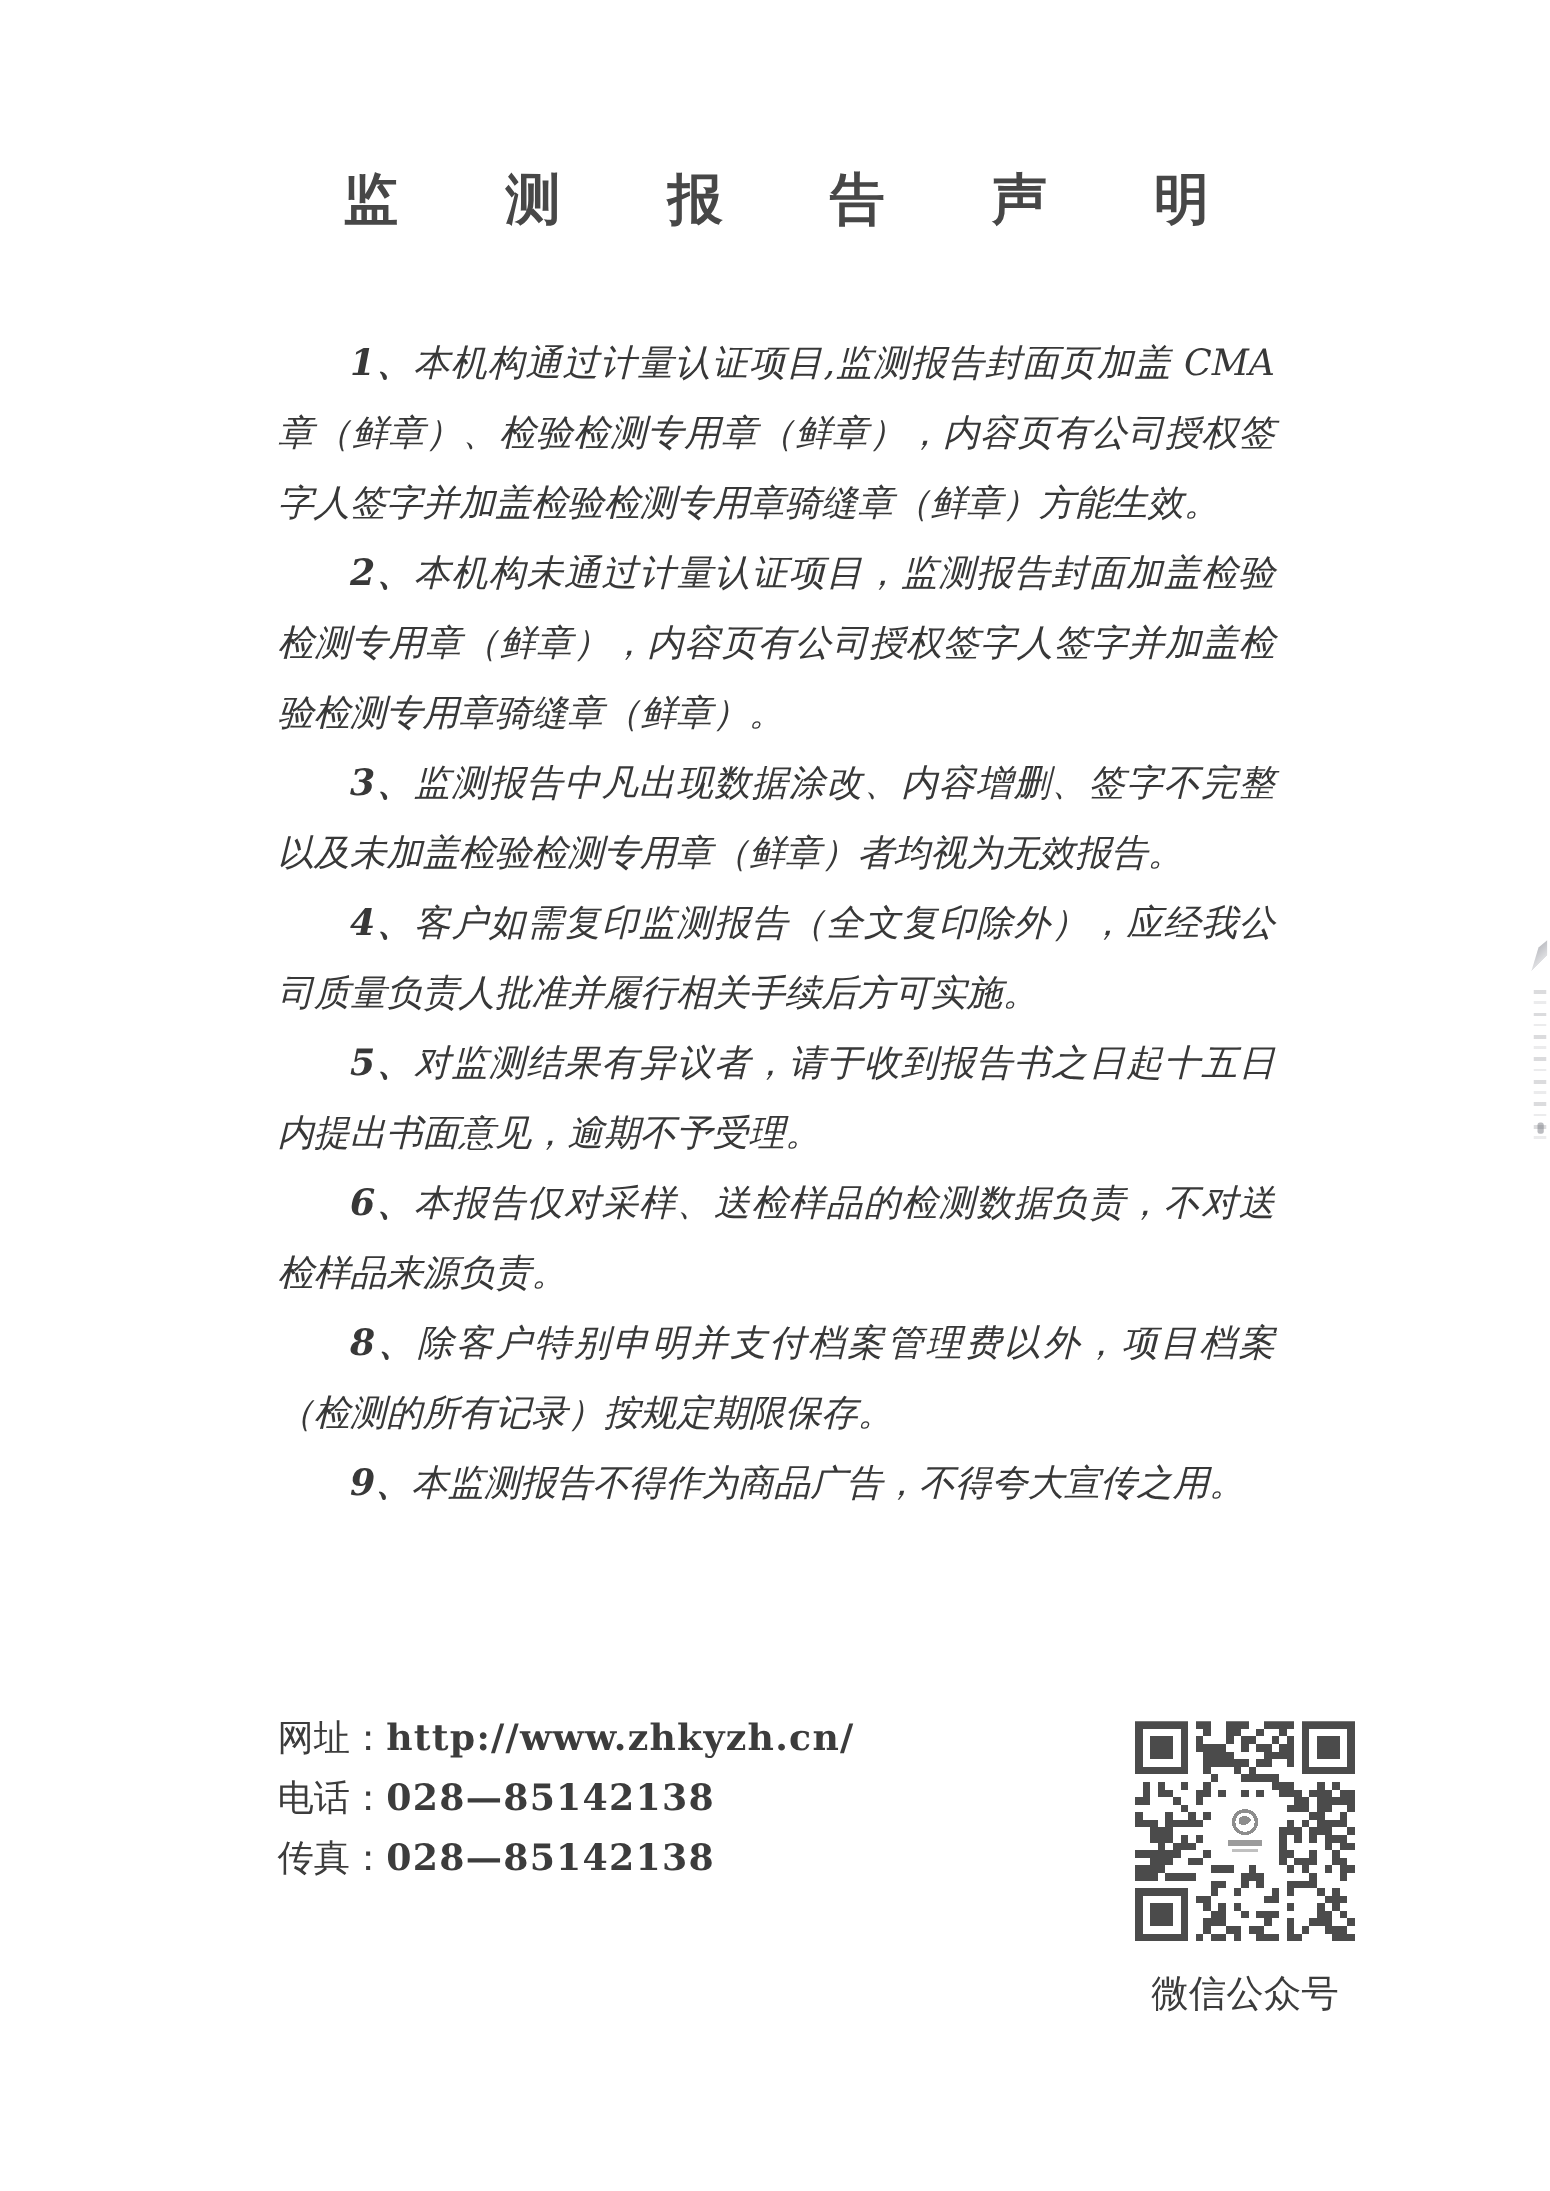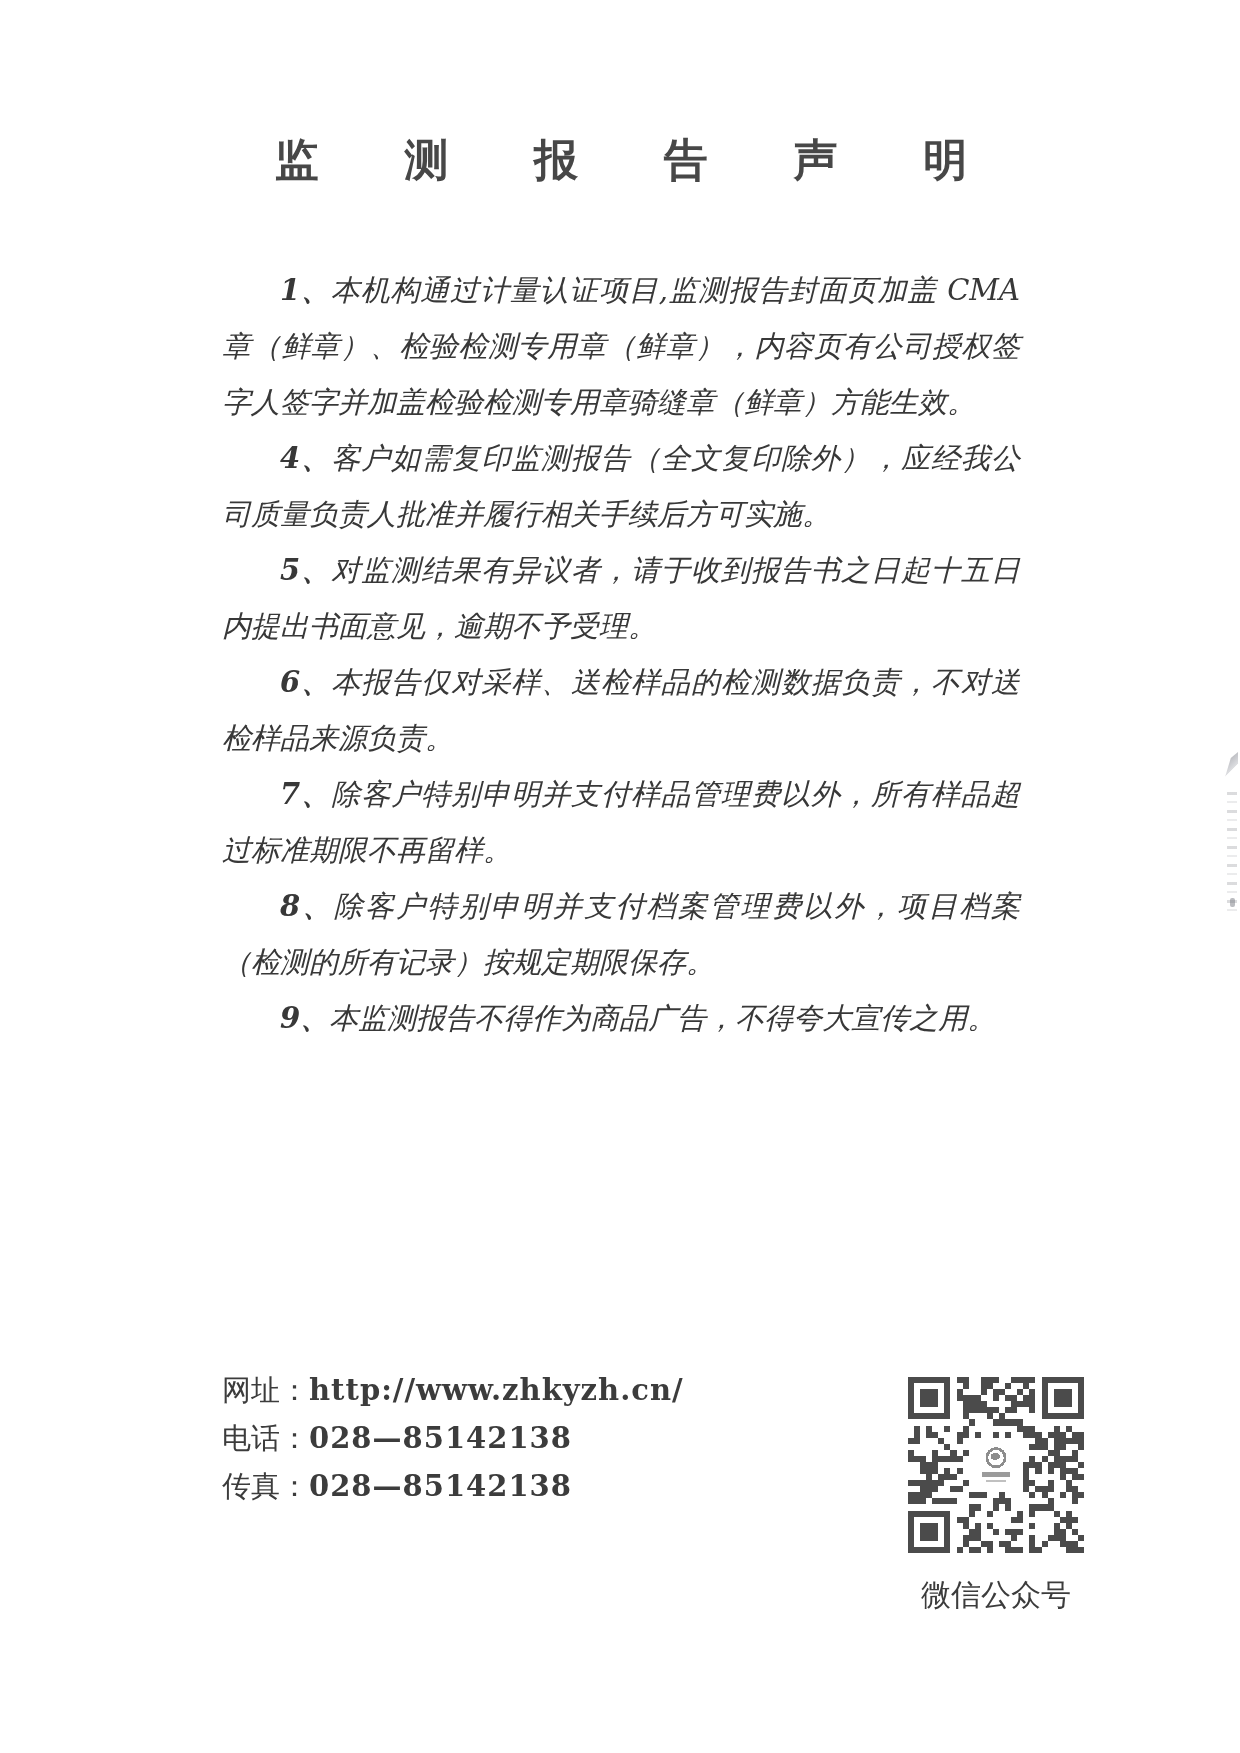--- a/index.html
+++ b/index.html
@@ -113,24 +113,25 @@
 </head>
 <body>
 
 <div class="page">
 
   <div class="content">
     <h1 class="title">监 测 报 告 声 明</h1>
 
     <div class="body-text">
       <p><b class="num">1、</b><span>本机构通过计量认证项目,监测报告封面页加盖 CMA 章（鲜章）、检验检测专用章（鲜章），内容页有公司授权签字人签字并加盖检验检测专用章骑缝章（鲜章）方能生效。</span></p>
+      <p><b class="num">2、</b><span>本机构未通过计量认证项目，监测报告封面加盖检验检测专用章（鲜章），内容页有公司授权签字人签字并加盖检验检测专用章骑缝章（鲜章）。</span></p>
+      <p><b class="num">3、</b><span>监测报告中凡出现数据涂改、内容增删、签字不完整以及未加盖检验检测专用章（鲜章）者均视为无效报告。</span></p>
       <p><b class="num">4、</b><span>客户如需复印监测报告（全文复印除外），应经我公司质量负责人批准并履行相关手续后方可实施。</span></p>
       <p><b class="num">5、</b><span>对监测结果有异议者，请于收到报告书之日起十五日内提出书面意见，逾期不予受理。</span></p>
       <p><b class="num">6、</b><span>本报告仅对采样、送检样品的检测数据负责，不对送检样品来源负责。</span></p>
-      <p><b class="num">7、</b><span>除客户特别申明并支付样品管理费以外，所有样品超过标准期限不再留样。</span></p>
       <p><b class="num">8、</b><span>除客户特别申明并支付档案管理费以外，项目档案（检测的所有记录）按规定期限保存。</span></p>
       <p><b class="num">9、</b><span>本监测报告不得作为商品广告，不得夸大宣传之用。</span></p>
     </div>
   </div>
 
   <div class="contact">
     <p><span>网址：</span><span class="val">http://www.zhkyzh.cn/</span></p>
     <p><span>电话：</span><span class="val">028—85142138</span></p>
     <p><span>传真：</span><span class="val">028—85142138</span></p>
   </div>

